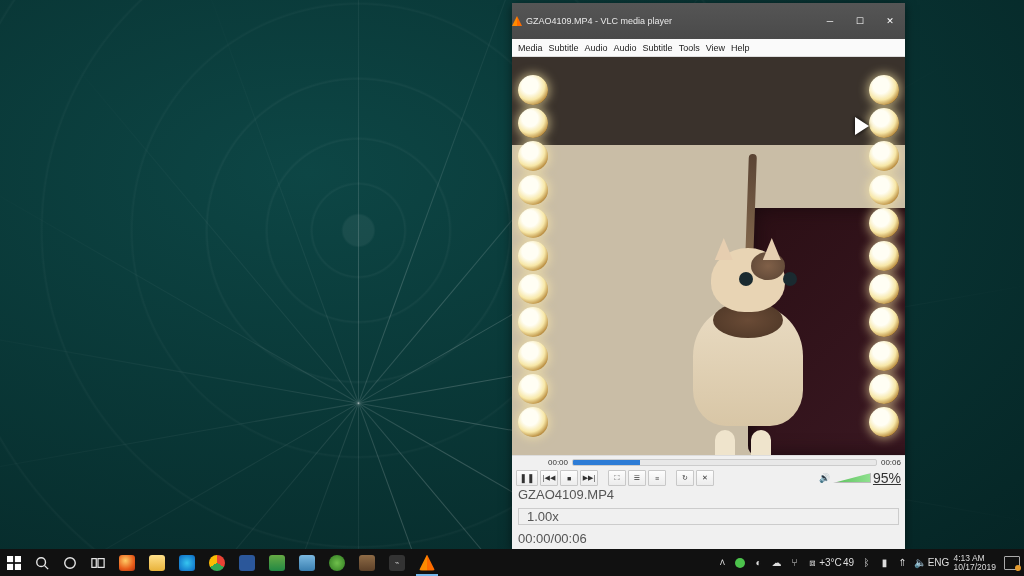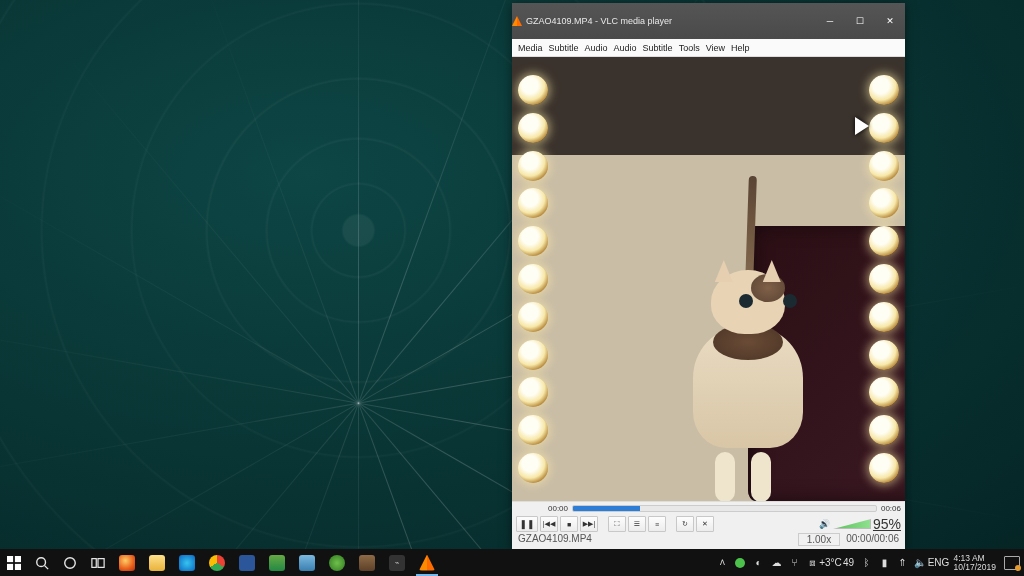--- a/index.html
+++ b/index.html
@@ -107,21 +107,21 @@
 .progress-bar { flex:1; height:7px; background:#e8e8e8; border:1px solid #ccc; border-radius:2px; position:relative; overflow:hidden; }
 .progress-fill { position:absolute; left:0; top:0; bottom:0; width:22%; background:#2d7cd6; }
 .btn-row { display:flex; align-items:center; gap:2px; margin-top:3px; }
 .ctrl { width:18px; height:16px; border:1px solid #c8c8c8; background:linear-gradient(#fdfdfd,#ececec); display:flex; align-items:center; justify-content:center; font-size:7px; color:#333; border-radius:1px; }
 .ctrl.play { width:22px; font-size:9px; }
 .ctrl.sep { border:none; background:none; width:6px; }
 .vol-wrap { margin-left:auto; display:flex; align-items:center; gap:2px; }
 .vol-bar { width:38px; height:10px; background:linear-gradient(to right,#5cc05c,#8fe08f); clip-path:polygon(0 100%,100% 0,100% 100%); border:1px solid #bbb;}
 .vol-pct { font-size:14px; color:#333;text-decoration:underline; }
 .mute-icon { font-size:9px; color:#c8a030; }
-.status-row { display:flex; font-size:10px; color:#555; padding:1px 2px 0; gap:6px; }
+.status-row { display:flex; font-size:13px; color:#555; padding:1px 2px 0; gap:6px;flex-direction:column; }
 .status-row .st-name { flex:1; overflow:hidden; white-space:nowrap; text-overflow:ellipsis; }
 .status-row .st-speed { border:1px solid #ccc; padding:0 8px; }
 
 
 .taskbar {
   position:absolute; left:0; right:0; bottom:0; height:27px;
   background:#111; display:flex; align-items:center;
 }
 .tb-left { display:flex; align-items:center; height:100%; }
 .tb-btn { width:28px; height:27px; display:flex; align-items:center; justify-content:center; color:#e6e6e6; }

